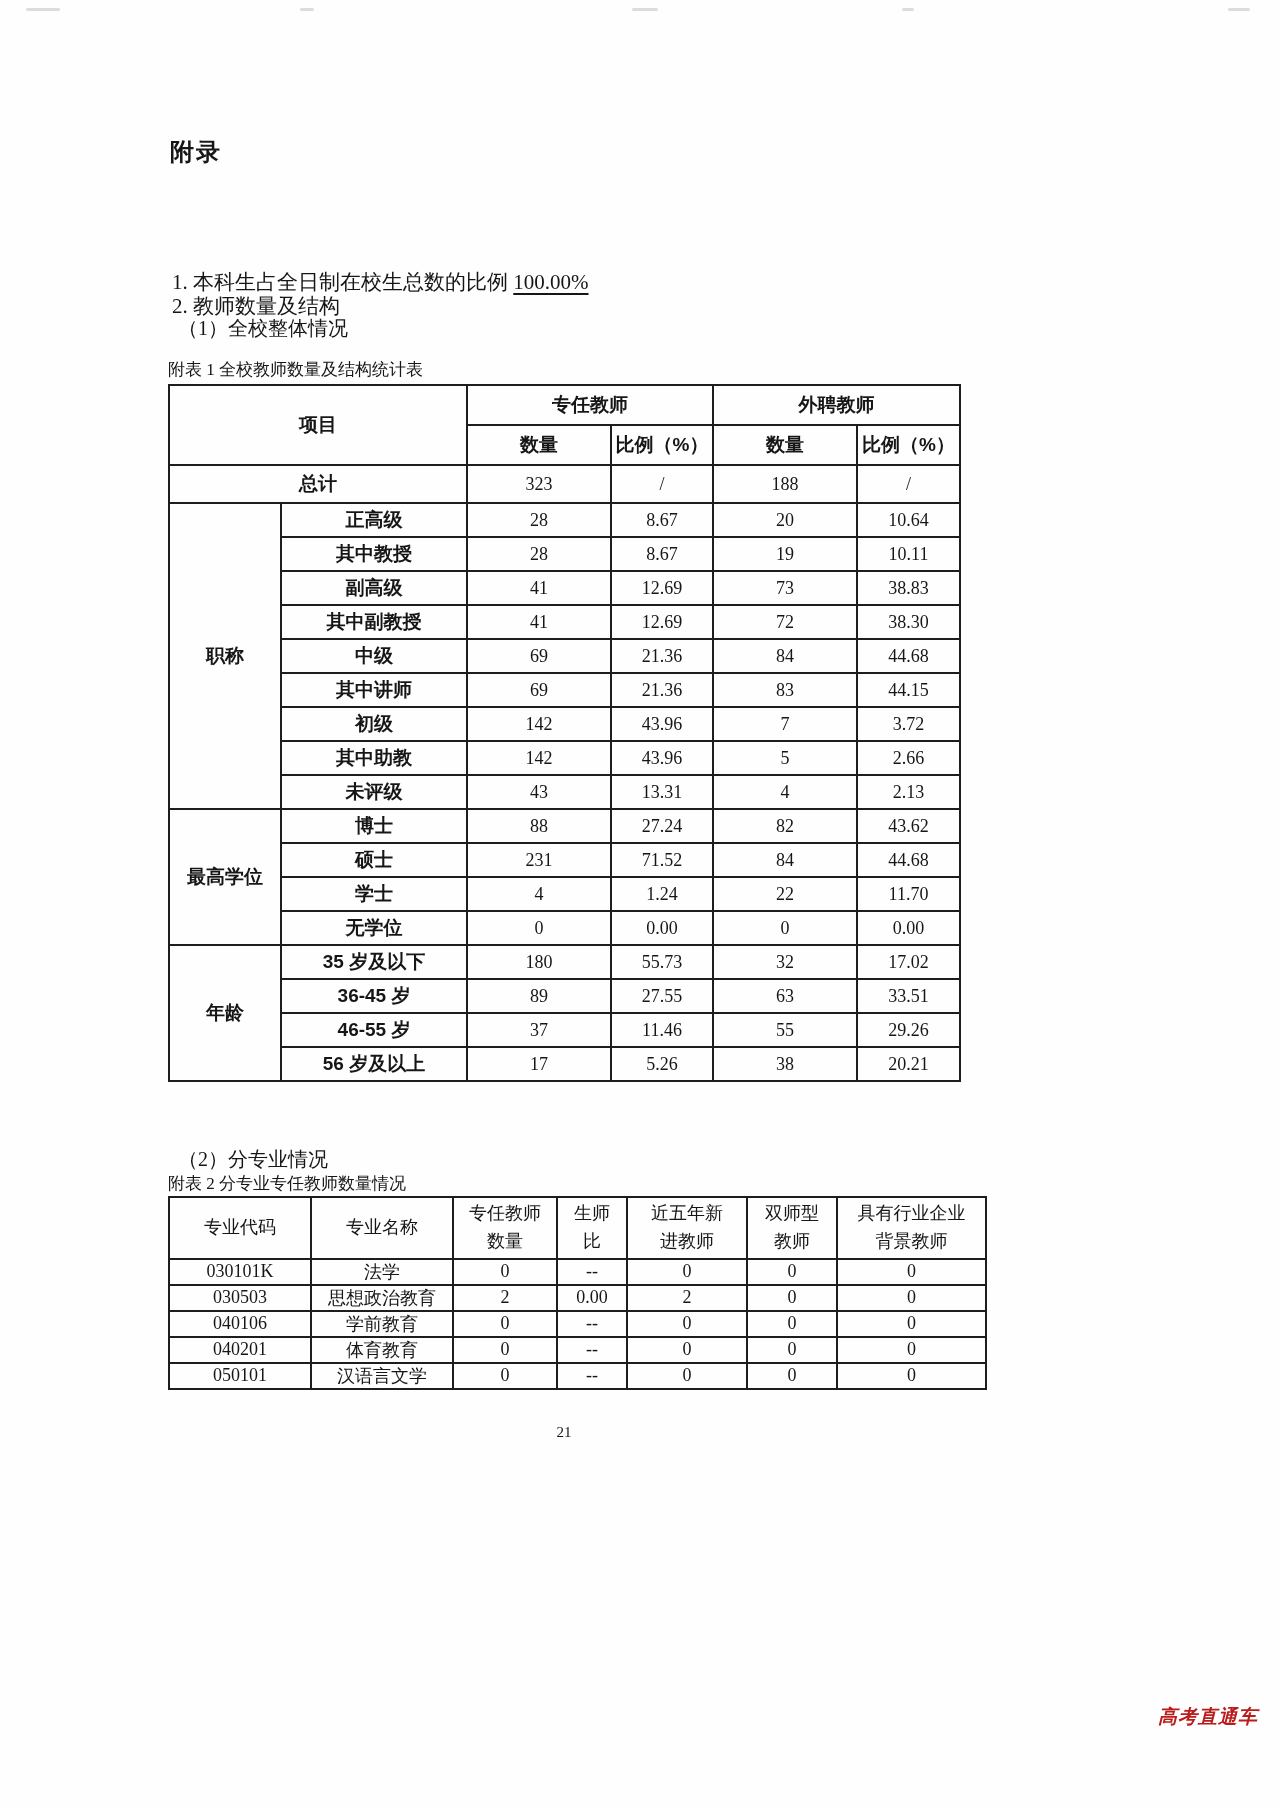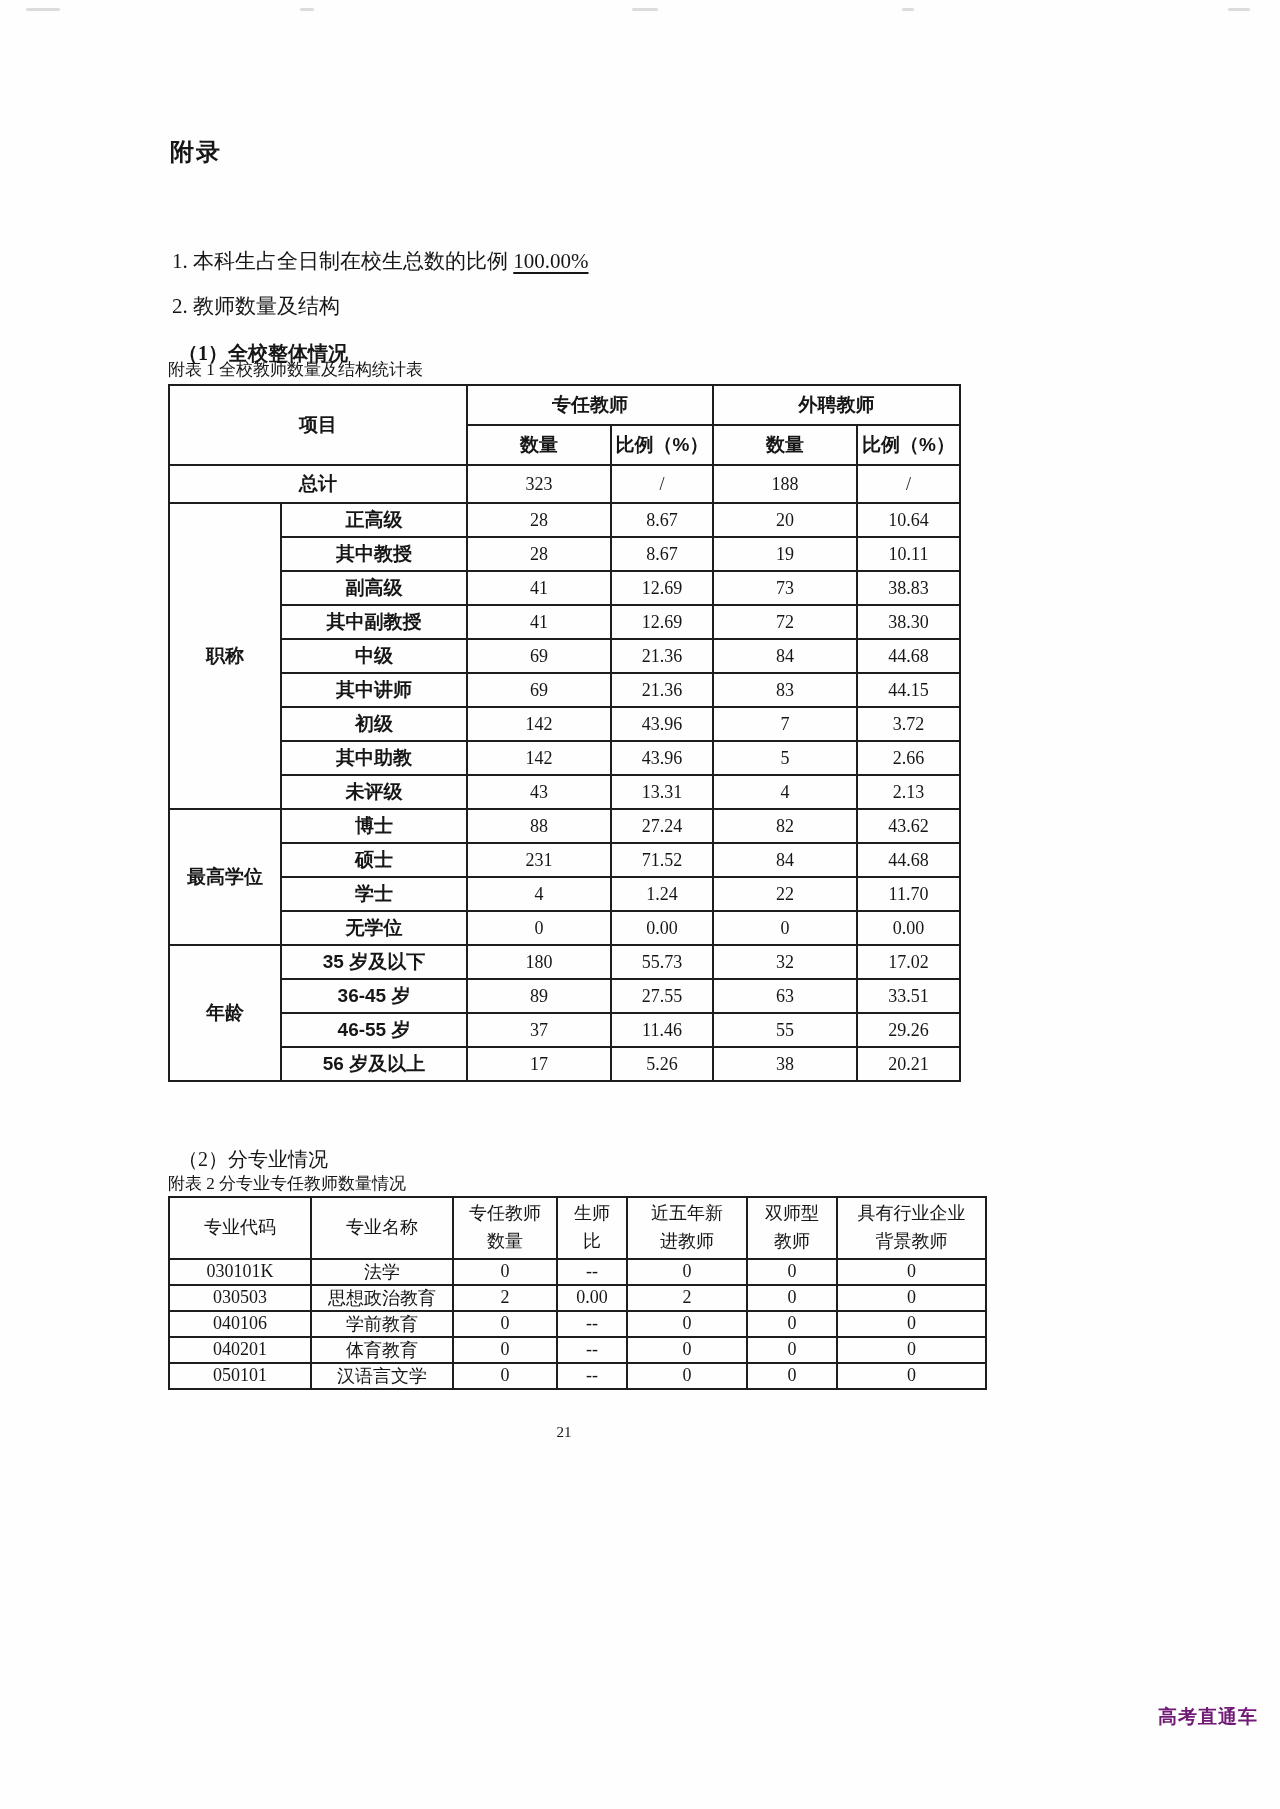--- a/index.html
+++ b/index.html
@@ -39,30 +39,30 @@
     font-weight: 700;
     font-family: "Liberation Sans", "DejaVu Sans", sans-serif;
     letter-spacing: 1px;
   }
   .list-item {
     position: absolute;
     left: 172px;
     font-size: 21px;
     white-space: nowrap;
   }
-  .item1 { top: 247px; text-align: center; }
+  .item1 { top: 268px; text-align: center; }
   .item2 { top: 292px; }
   .underlined { text-decoration: underline; text-underline-offset: 4px; }
   .sub-heading {
     position: absolute;
     left: 178px;
     font-size: 20px;
     white-space: nowrap;
   }
-  .sec1 { top: 340px; font-weight: bold; }
+  .sec1 { top: 315px; }
   .sec2 { top: 1146px; }
   .caption {
     position: absolute;
     left: 168px;
     width: 792px;
     text-align: left;
     font-size: 17px;
   }
   .cap1 { top: 358px; }
   .cap2 { top: 1172px; }
@@ -107,24 +107,25 @@
     top: 1424px;
     width: 792px;
     text-align: center;
     font-size: 15px;
   }
   .watermark {
     position: absolute;
     right: 22px;
     top: 1704px;
     font-size: 19px;
-    color: #701a75;
+    color: #b91c1c;
     font-family: "Liberation Sans", "DejaVu Sans", sans-serif;
     font-weight: 700;
     letter-spacing: 1px;
+    font-style: italic;
   }
 </style>
 </head>
 <body>
 
 <div class="page">
 
   <div class="noise" style="left:26px;width:34px;"></div>
   <div class="noise" style="left:300px;width:14px;"></div>
   <div class="noise" style="left:632px;width:26px;"></div>

